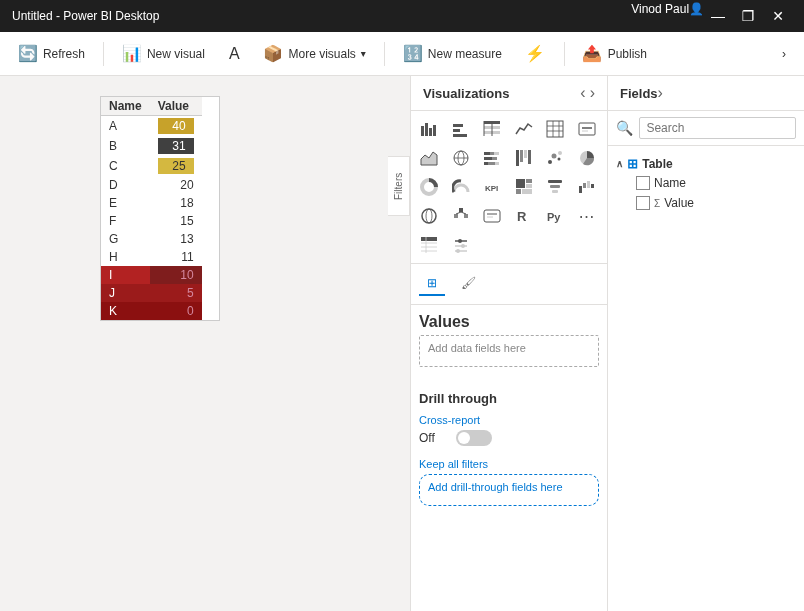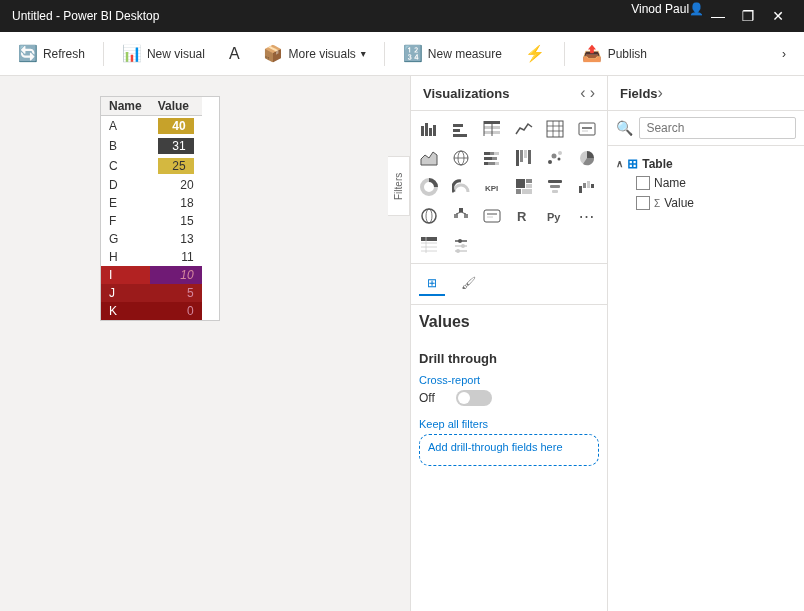--- a/index.html
+++ b/index.html
@@ -76,21 +76,21 @@
     .table-visual td { padding: 2px 8px; color: #333; text-align: right; }
     .table-visual td:first-child { text-align: left; }
     .cell-bar {
       display: inline-block;
       padding: 1px 8px;
       color: #fff;
       border-radius: 0;
       text-align: right;
       min-width: 36px;
     }
-    .bar-gold { background: #c7a22a; color: #fff; font-weight: bold; }
+    .bar-gold { background: #c7a22a; color: #fff; }
     .bar-gold2 { background: #404040; color: #fff; }
     .bar-yellow { background: #d4b840; color: #333; }
 
     
     .filters-tab {
       position: absolute;
       right: 0;
       top: 80px;
       background: #fff;
       border: 1px solid #e1dfdd;
@@ -348,21 +348,21 @@
           <tr>
             <td>G</td>
             <td>13</td>
           </tr>
           <tr>
             <td>H</td>
             <td>11</td>
           </tr>
           <tr>
             <td style="background:#b22222;color:#fff;">I</td>
-            <td style="background:#701a75;color:#d4879e;font-style:italic;">10</td>
+            <td style="background:#7f1d1d;color:#d4879e;">10</td>
           </tr>
           <tr>
             <td style="background:#9b1b1b;color:#fff;">J</td>
             <td style="background:#9b1b1b;color:#d4879e;">5</td>
           </tr>
           <tr>
             <td style="background:#8b1010;color:#fff;">K</td>
             <td style="background:#8b1010;color:#d4879e;">0</td>
           </tr>
         </tbody>
@@ -580,20 +580,21 @@
       <button class="viz-tab-btn active">
         <span>⊞</span>
       </button>
       <button class="viz-tab-btn">
         <span>🖌</span>
       </button>
     </div>
 
     <div class="viz-fields-section">
       <div class="viz-field-label">Values</div>
+      <div class="viz-field-drop">Add data fields here</div>
     </div>
 
     <div class="drillthrough-section">
       <div class="drillthrough-title">Drill through</div>
       <div class="drillthrough-label">Cross-report</div>
       <div class="toggle-row">
         <span class="toggle-label">Off</span>
         <button class="toggle toggle-off">
           <span class="toggle-thumb"></span>
         </button>

